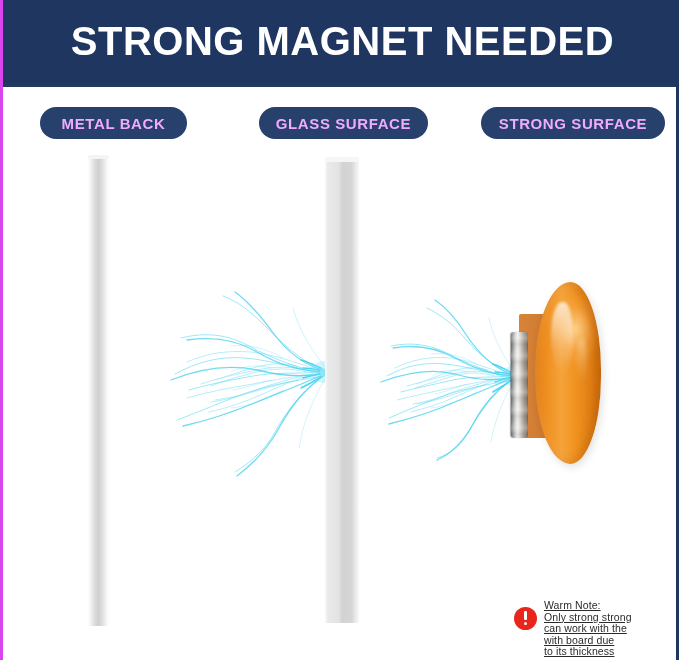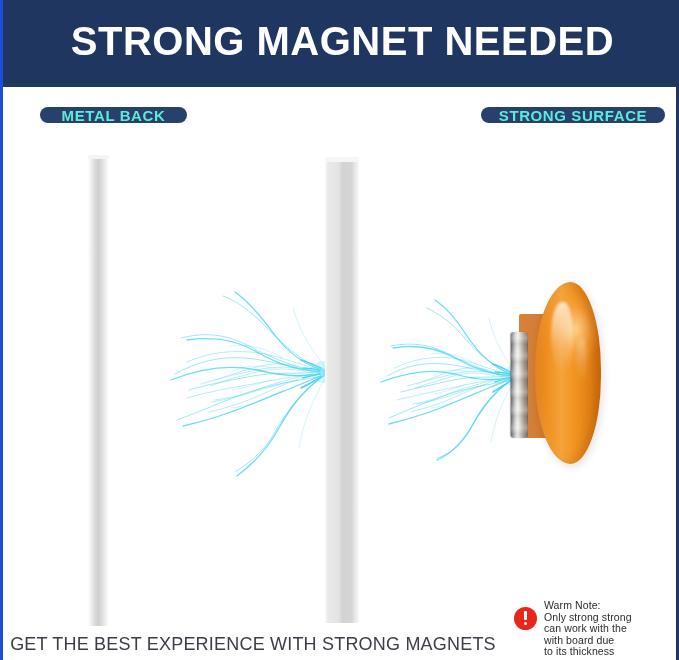--- a/index.html
+++ b/index.html
@@ -10,21 +10,21 @@
   body {
     font-family: "Liberation Sans", sans-serif;
   }
   #stage {
     position: relative;
     width: 679px;
     height: 660px;
     background: #ffffff;
     overflow: hidden;
     box-sizing: border-box;
-    border-left: 3px solid #1d4ed8;
+    border-left: 3px solid #d946ef;
     border-right: 3px solid #1e3660;
   }
 
   
   .header-band {
     position: absolute;
     left: 0;
     top: 0;
     width: 679px;
     height: 83px;
@@ -49,24 +49,24 @@
     font-size: 40px;
     font-weight: bold;
     letter-spacing: 0.5px;
     line-height: 46px;
     white-space: nowrap;
   }
 
   
   .pill {
     position: absolute;
-    height: 16px;
+    height: 32px;
     background: #27406c;
     border-radius: 18px;
-    color: #5eead4;
+    color: #f0abfc;
     font-size: 15px;
     font-weight: bold;
     letter-spacing: 0.6px;
     display: flex;
     align-items: center;
     justify-content: center;
     box-sizing: border-box;
     white-space: nowrap;
   }
   #pill-metal  { left: 37px;  top: 107px; width: 147px; }
@@ -256,33 +256,36 @@
   .warn-text {
     position: absolute;
     left: 33px;
     top: 0px;
     width: 132px;
     color: #2b2b2b;
     font-size: 10.5px;
     line-height: 11.6px;
     letter-spacing: 0.1px;
   }
-  .warn-line { display: block; white-space: nowrap; }
+  .warn-line { display: block; white-space: nowrap; text-decoration: underline; }
 </style>
 </head>
 <body>
 
 <div id="stage">
 
   <div class="header-band"></div>
   <div class="header-underline"></div>
   <div class="header-title">STRONG MAGNET NEEDED</div>
 
   <div class="pill" id="pill-metal">
     <span>METAL BACK</span>
+  </div>
+  <div class="pill" id="pill-glass">
+    <span>GLASS SURFACE</span>
   </div>
   <div class="pill" id="pill-magnet">
     <span>STRONG SURFACE</span>
   </div>
 
   <div class="metal-bar"></div>
 
   <svg class="field" id="field-left" viewBox="0 0 180 200">
     <g fill="none" stroke="#3fd0ef" stroke-linecap="round">
       <g opacity="0.75" stroke-width="1.3">
@@ -380,21 +383,20 @@
   <div class="magnet-wrap">
     <div class="magnet-backplate"></div>
     <div class="magnet-steel">
       <div class="magnet-steel-lines"></div>
     </div>
     <div class="magnet-dome"></div>
     <div class="magnet-gloss"></div>
     <div class="magnet-gloss2"></div>
   </div>
 
-  <div class="bottom-caption">GET THE BEST EXPERIENCE WITH STRONG MAGNETS</div>
 
   <div class="warn-block">
     <div class="warn-icon">
       <span class="warn-icon-bang">
         <span class="bar"></span>
           <span class="dot"></span>
       </span>
     </div>
     <div class="warn-text">
       <span class="warn-line">Warm Note:</span>

